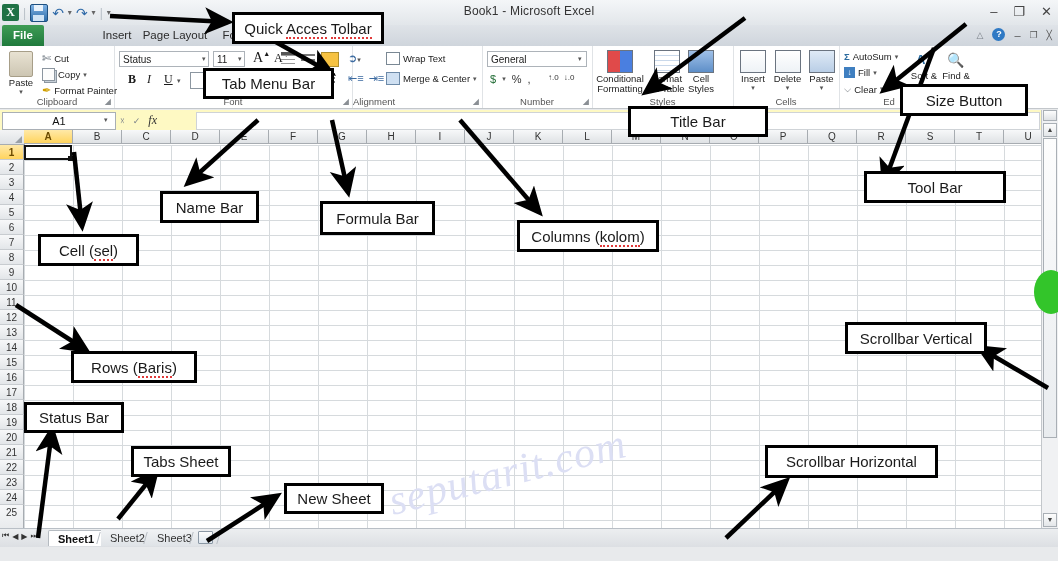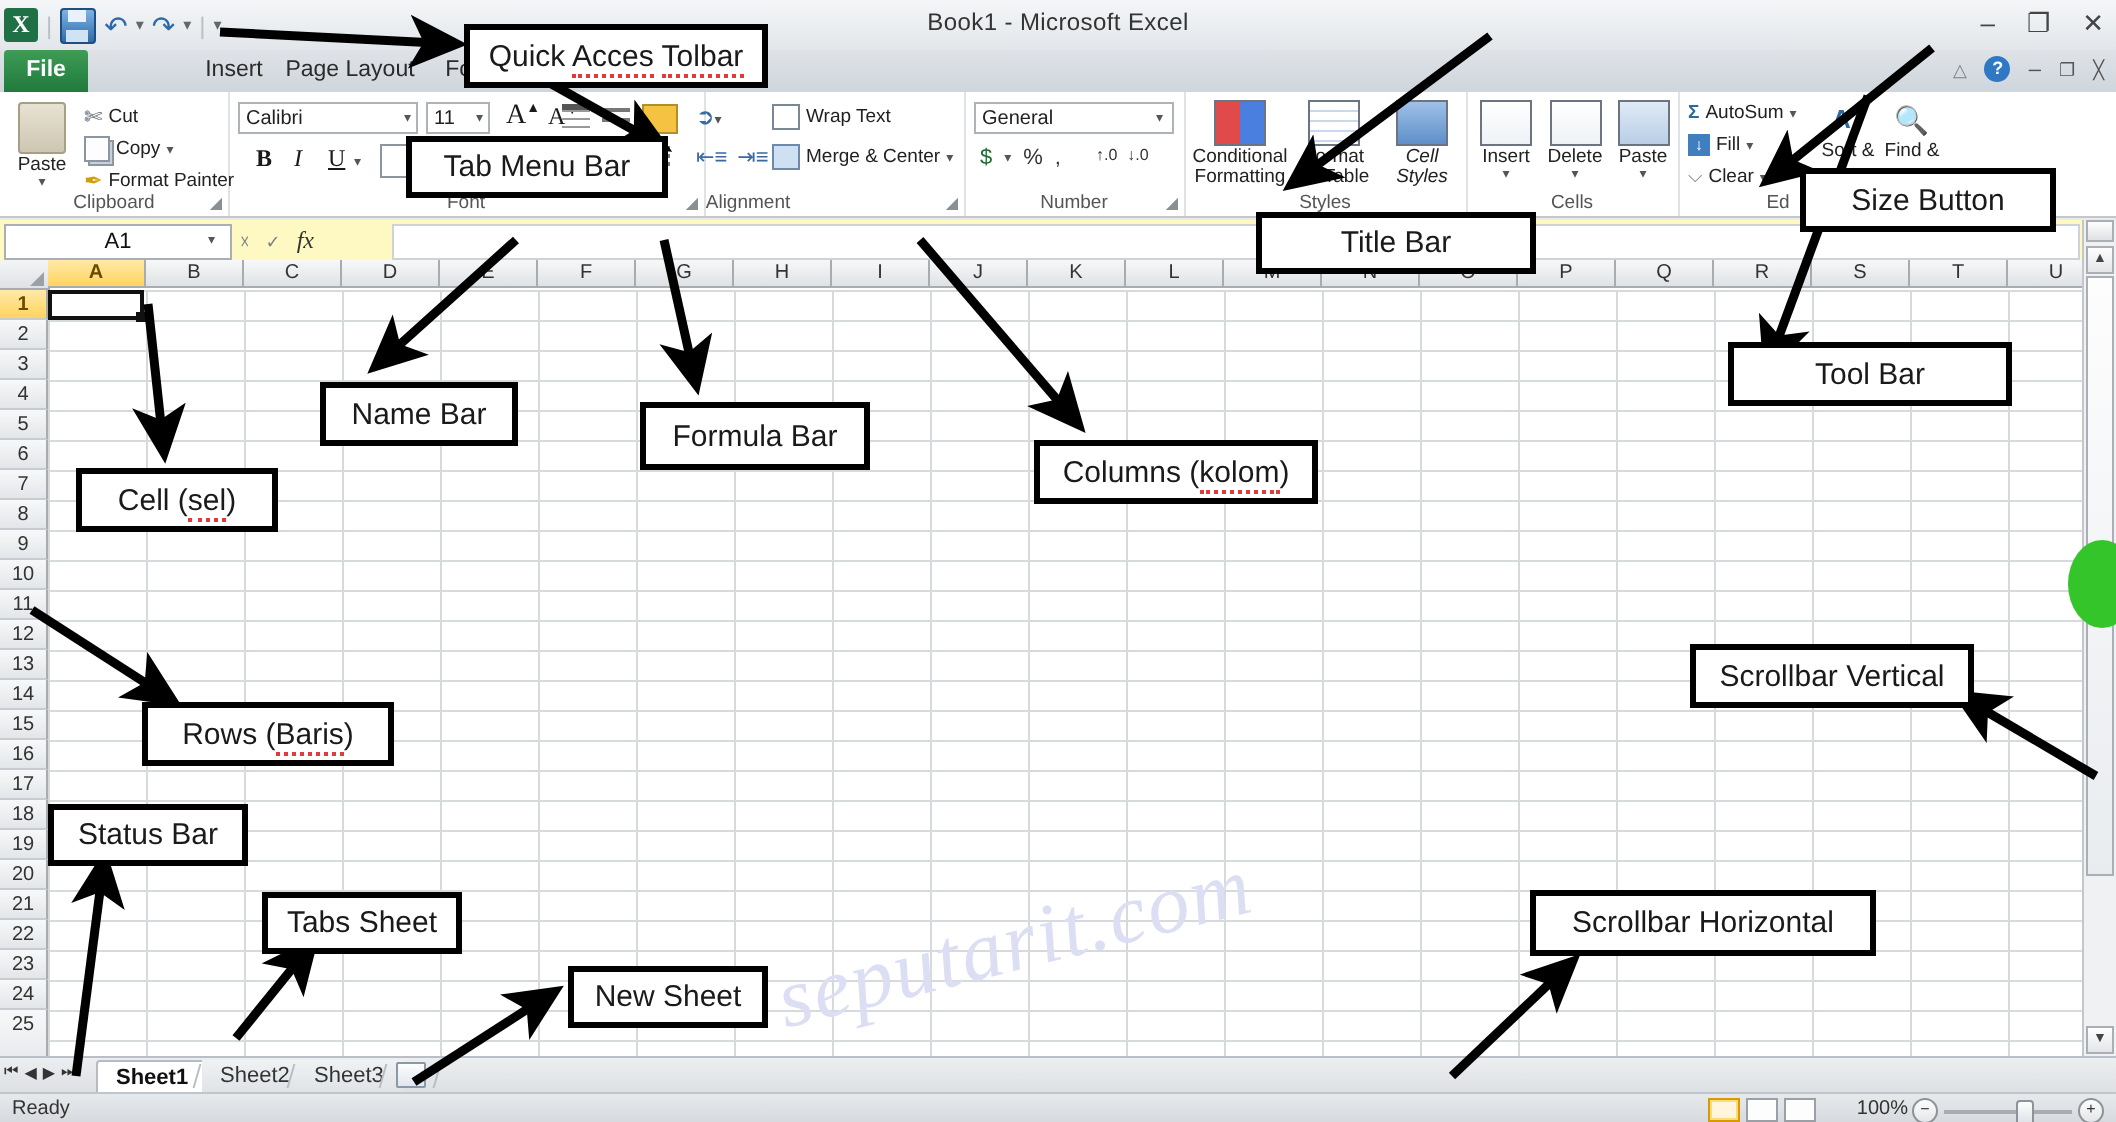--- a/index.html
+++ b/index.html
@@ -196,21 +196,21 @@
       </div>
       <div class="mini" style="left:42px;top:38px;">
         <span class="sq" style="color:#d1a000;font-size:11px;">✒</span>
         <span>Format Painter</span>
       </div>
       <div class="glabel">Clipboard</div>
       <div class="glaunch">◢</div>
     </div>
 
     <div class="rgroup" style="left:114px;width:238px;">
-      <div class="fontbox" style="left:5px;top:5px;width:90px;height:16px;">Calibri</div>
+      <div class="fontbox" style="left:5px;top:5px;width:90px;height:16px;">Status</div>
       <span class="fbcar" style="left:88px;top:9px;">▾</span>
       <div class="fontbox" style="left:99px;top:5px;width:32px;height:16px;">11</div>
       <span class="fbcar" style="left:124px;top:9px;">▾</span>
       <div class="fbtn" style="left:139px;top:4px;font-size:14px;">A<sup style="font-size:7px;">▲</sup></div>
       <div class="fbtn" style="left:160px;top:5px;font-size:12px;">A<sup style="font-size:7px;">▼</sup></div>
 
       <div class="fbtn" style="left:14px;top:26px;font-weight:bold;">B</div>
       <div class="fbtn" style="left:33px;top:26px;font-style:italic;">I</div>
       <div class="fbtn" style="left:50px;top:26px;text-decoration:underline;">U</div>
       <span class="fbcar" style="left:63px;top:31px;">▾</span>
@@ -272,21 +272,21 @@
     <div class="rgroup" style="left:592px;width:141px;">
       <div class="btn-lg" style="left:4px;top:4px;width:48px;">
         <span class="ico" style="width:24px;height:21px;background:
             linear-gradient(90deg,#e04a4a 50%,#4a7fe0 50%);border:1px solid #6b7480;"></span>
         <span>Conditional Formatting</span>
       </div>
       <div class="btn-lg" style="left:54px;top:4px;width:42px;">
         <span class="ico" style="width:24px;height:21px;background:repeating-linear-gradient(#fff,#fff 4px,#c9d8ea 4px,#c9d8ea 5px);border:1px solid #6b7480;"></span>
         <span>Format as Table</span>
       </div>
-      <div class="btn-lg" style="left:100px;top:4px;width:38px;font-style:italic;">
+      <div class="btn-lg" style="left:90px;top:4px;width:38px;">
         <span class="ico" style="width:24px;height:21px;background:linear-gradient(#9fc0e8,#5e8fc8);border:1px solid #6b7480;"></span>
         <span>Cell Styles</span>
       </div>
       <div class="glabel">Styles</div>
     </div>
 
     <div class="rgroup" style="left:733px;width:106px;">
       <div class="btn-lg" style="left:4px;top:4px;width:32px;">
         <span class="ico" style="width:24px;height:21px;background:linear-gradient(#fff,#eef2f6);border:1px solid #6b7480;"></span>
         <span>Insert</span>
@@ -472,35 +472,20 @@
     <div class="tabsep" style="left:145px;"></div>
     <div class="stab inact" style="left:148px;">Sheet3</div>
     <div class="tabsep" style="left:191px;"></div>
     <div class="newsheet" style="left:198px;">
       <span style="display:block;width:13px;height:11px;background:linear-gradient(#fdfdfd,#dfe7ef);border:1px solid #8b98a5;border-radius:1px;"></span>
     </div>
     <div class="tabsep" style="left:218px;"></div>
 
   </div>
 
-  <div class="statusbar">
-    <div class="status-text">Ready</div>
-    <div class="viewbtns">
-      <span class="vb on"></span>
-      <span class="vb"></span>
-      <span class="vb"></span>
-    </div>
-    <div class="zoomlbl">100%</div>
-    <div class="zoomctl">
-      <div class="ztrack"></div>
-      <div class="zminus">−</div>
-      <div class="zthumb"></div>
-      <div class="zplus">+</div>
-    </div>
-  </div>
 
   <svg class="arrows" viewBox="0 0 1058 561">
     <defs>
       <marker id="ah" markerWidth="7" markerHeight="7" refX="5.2" refY="3" orient="auto">
         <path d="M0,0 L6.5,3 L0,6 L1.6,3 Z" fill="#000"></path>
       </marker>
     </defs>
     <g stroke="#000" stroke-width="4.5" fill="none" marker-end="url(#ah)">
       <path d="M110,16 L228,22"></path>
       <path d="M258,32 L331,73"></path>

